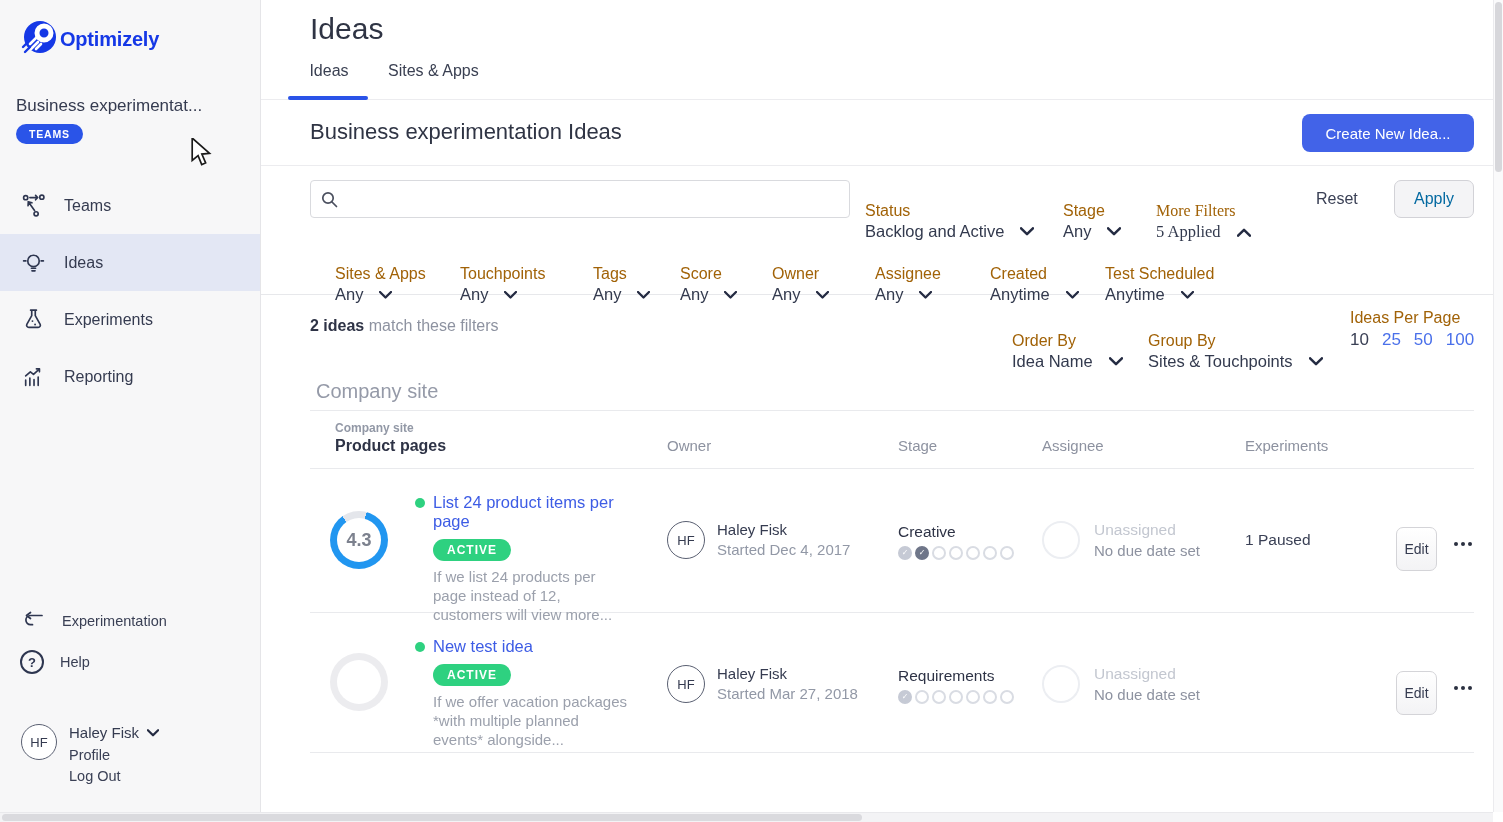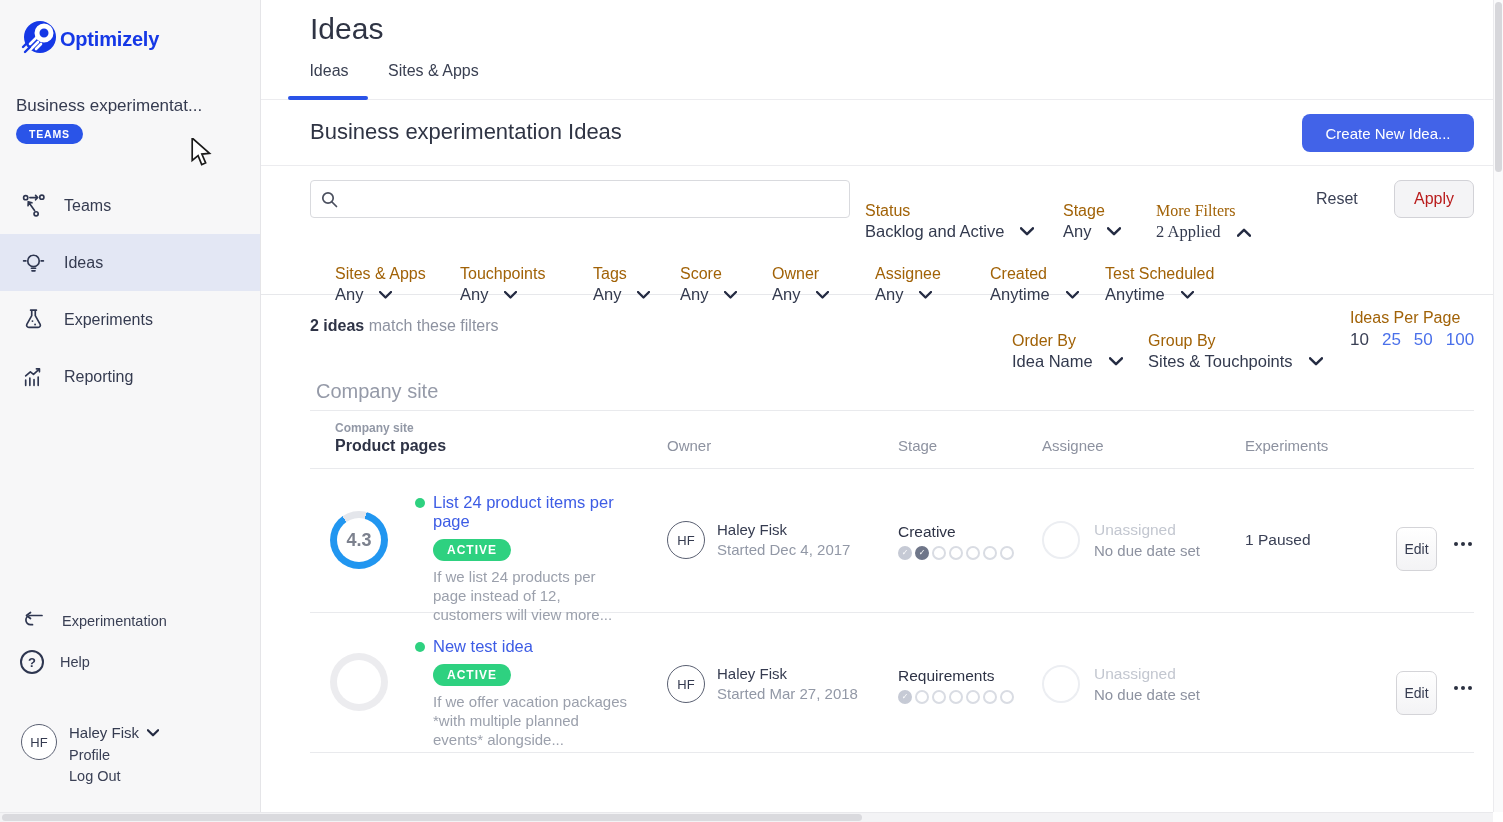--- a/index.html
+++ b/index.html
@@ -39,21 +39,21 @@
   .filter-area { position:absolute; left:0; top:166px; right:0; height:129px; border-bottom:1px solid #e7e8eb; }
   .search-box { position:absolute; left:49px; top:14px; width:540px; height:38px; border:1px solid #d9dade; border-radius:4px; display:flex; align-items:center; padding-left:10px; background:#fff; }
   .search-input { border:none; outline:none; flex:1; height:100%; font-size:15px; font-family:inherit; color:#333a4e; background:transparent; margin-left:8px; }
   .drop { position:absolute; display:flex; flex-direction:column; cursor:pointer; }
   .flabel { font-size:16px; color:#a16207;margin-top:23px; }
   .vrow { display:flex; align-items:center; gap:16px; margin-top:2px; }
   .fvalue { font-size:16.5px; color:#333a4e; white-space:nowrap; }
   .chev { display:inline-flex; }
   .chev.up { transform:rotate(180deg); }
   .reset-link { position:absolute; left:1055px; top:24px; font-size:16px; color:#3a4055; cursor:pointer; background:none; border:none; font-family:inherit; }
-  .apply-btn { position:absolute; left:1133px; top:14px; width:80px; height:38px; background:#f4f4f6; border:1px solid #d2d2d7; border-radius:7px; font-size:16px; color:#b91c1c; font-family:inherit; cursor:pointer; }
+  .apply-btn { position:absolute; left:1133px; top:14px; width:80px; height:38px; background:#f4f4f6; border:1px solid #d2d2d7; border-radius:7px; font-size:16px; color:#0369a1; font-family:inherit; cursor:pointer; }
 
   .results-row { position:absolute; left:0; top:295px; right:0; height:65px; }
   .match-text { position:absolute; left:49px; top:22px; font-size:16px; color:#8d92a0; }
   .match-text b { color:#2e3346; font-weight:700; }
   .perpage { position:absolute; left:1089px; top:14px; }
   .pp-nums { display:flex; gap:13px; margin-top:3px; font-size:17px; }
   .pp-sel { color:#3a4055; }
   .pp-link { color:#4a70ea; cursor:pointer; }
 
   .group-title { position:absolute; left:55px; top:380px; font-size:20px; color:#959aa8; }
@@ -251,21 +251,21 @@
         <span class="chev">
             <svg width="14" height="9" viewBox="0 0 13 8">
               <path d="M1 1l5.5 5.5L12 1" fill="none" stroke="#242b42" stroke-width="2.3" stroke-linecap="round" stroke-linejoin="round"></path>
             </svg>
           </span>
         </span>
     </div>
     <div class="drop" style="left:895px; top:13px;font-family:Liberation Serif, serif;">
       <span class="flabel">More Filters</span>
       <span class="vrow">
-          <span class="fvalue">2 Applied</span>
+          <span class="fvalue">5 Applied</span>
         <span class="chev up">
             <svg width="14" height="9" viewBox="0 0 13 8">
               <path d="M1 1l5.5 5.5L12 1" fill="none" stroke="#242b42" stroke-width="2.3" stroke-linecap="round" stroke-linejoin="round"></path>
             </svg>
           </span>
         </span>
     </div>
 
     <button class="reset-link">Reset</button>
     <button class="apply-btn">Apply</button>

